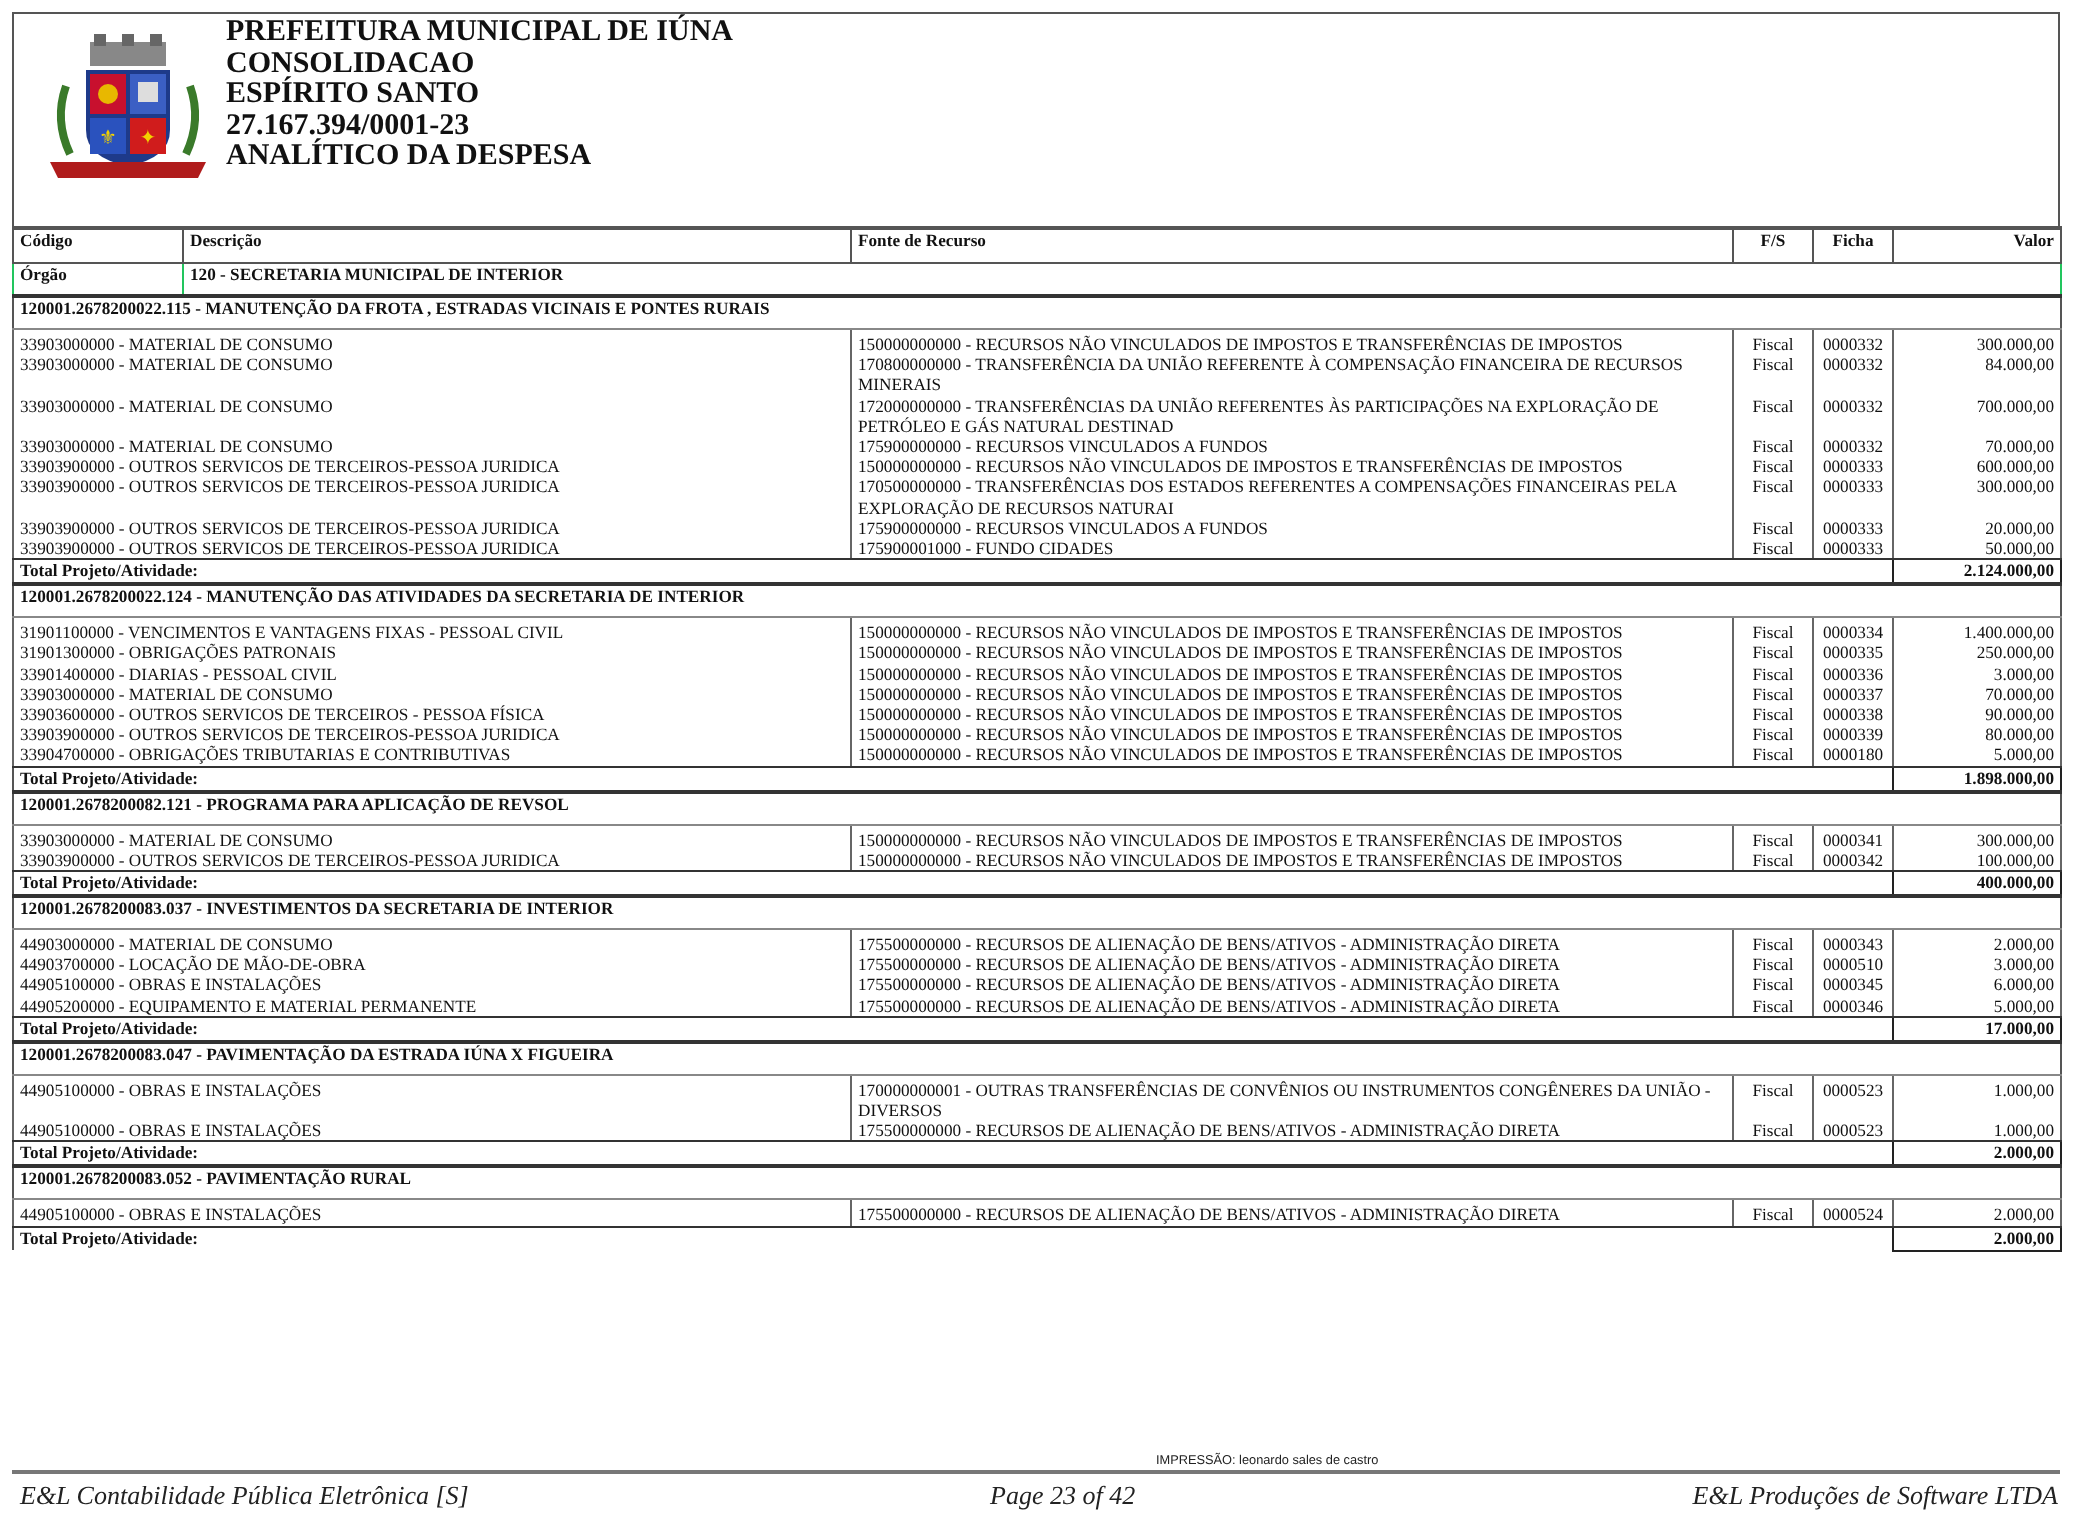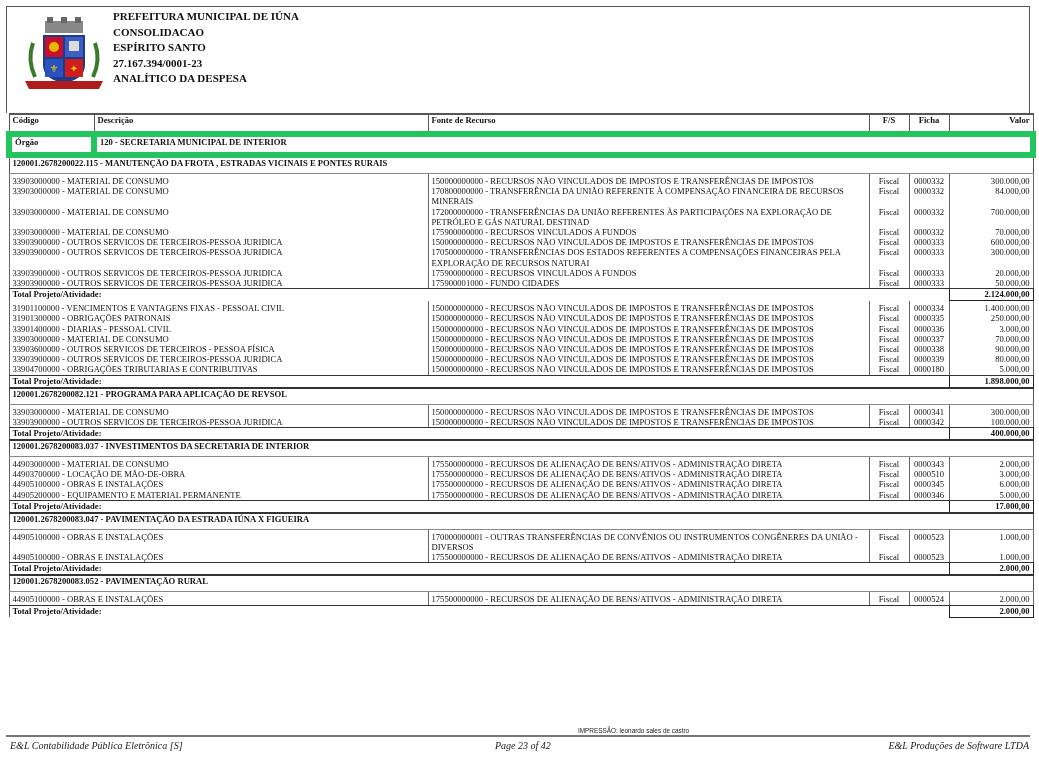--- a/index.html
+++ b/index.html
@@ -1,42 +1,42 @@
 <!DOCTYPE html>
 <html><head>
 <meta charset="utf-8">
 <style>
   html, body { margin: 0; padding: 0; background: #ffffff; }
   body { width: 1039px; height: 769px; position: relative; overflow: hidden;
          font-family: "Liberation Serif", "DejaVu Serif", serif; color: #111; }
   .page { position: absolute; left: 6px; top: 6px; width: 1024px; }
   .header { position: relative; height: 106px; border: 1px solid #555; border-bottom: none; }
   .logo { position: absolute; left: 14px; top: 8px; width: 86px; height: 80px; }
-  .header-text { position: absolute; left: 106px; top: 2px; font-weight: bold; font-size: 11px; line-height: 15.6px; }
+  .header-text { position: absolute; left: 106px; top: 2px; font-weight: bold; font-size: 15px; line-height: 15.6px; }
   .header-text div { white-space: nowrap; }
 
   table.grid { width: 1024px; border-collapse: collapse; table-layout: fixed; font-size: 8.6px; }
   table.grid td { padding: 0 3px; vertical-align: top; line-height: 10.2px; overflow: hidden; }
   .th td { font-weight: bold; border: 1px solid #555; height: 16px; vertical-align: middle; border-top: 2px solid #555; }
-  .info td { font-weight: bold; border: 6px solid #22c55e; height: 15px; vertical-align: middle; }
+  .info td { font-weight: bold; border: 1px solid #22c55e; height: 15px; vertical-align: middle; }
   .proj td { font-weight: bold; border-top: 2px solid #333; border-left: 1px solid #555; border-right: 1px solid #555; border-bottom: 1px solid #888; height: 15px; vertical-align: middle; margin-left: 29px; }
   .row td { border-left: 1px solid #666; border-right: 1px solid #666; }
   .row td.fs, .row td.ficha { text-align: center; }
   .row td.val { text-align: right; }
   .row.first td { padding-top: 2px; }
   .row.last td { border-bottom: 1px solid #333; }
   .total td { font-weight: bold; height: 11px; border-left: 1px solid #555; }
   .total td.tv { text-align: right; border: 1px solid #222; border-top: 1px solid #222; }
   .total td.tl { border-right: none; }
   .right { text-align: right; }
   .center { text-align: center; }
 
   .footer-line { position: absolute; left: 6px; top: 735px; width: 1024px; border-top: 2px solid #777; }
   .impressao { position: absolute; left: 578px; top: 727px; font-family: "Liberation Sans", sans-serif; font-size: 6.4px; color: #222; }
-  .footer { position: absolute; top: 740px; font-style: italic; font-size: 10px; color: #222; }
+  .footer { position: absolute; top: 740px; font-style: italic; font-size: 13px; color: #222; }
   .footer.left { left: 10px; }
   .footer.mid { left: 495px; }
   .footer.right { right: 10px; }
 </style>
 </head>
 <body>
 
 <div class="page">
   <div class="header">
     <svg class="logo" viewBox="0 0 86 80">
@@ -148,20 +148,23 @@
           <td colspan="2">33903900000 - OUTROS SERVICOS DE TERCEIROS-PESSOA JURIDICA</td>
           <td>175900001000 - FUNDO CIDADES</td>
           <td class="fs">Fiscal</td>
           <td class="ficha">0000333</td>
           <td class="val">50.000,00</td>
         </tr>
         <tr class="total">
           <td colspan="5" class="tl">Total Projeto/Atividade:</td>
           <td class="tv">2.124.000,00</td>
         </tr>
+        <tr class="proj">
+          <td colspan="6">120001.2678200022.124 - MANUTENÇÃO DAS ATIVIDADES DA SECRETARIA DE INTERIOR</td>
+        </tr>
         <tr class="row first">
           <td colspan="2">31901100000 - VENCIMENTOS E VANTAGENS FIXAS - PESSOAL CIVIL</td>
           <td>150000000000 - RECURSOS NÃO VINCULADOS DE IMPOSTOS E TRANSFERÊNCIAS DE IMPOSTOS</td>
           <td class="fs">Fiscal</td>
           <td class="ficha">0000334</td>
           <td class="val">1.400.000,00</td>
         </tr>
         <tr class="row">
           <td colspan="2">31901300000 - OBRIGAÇÕES PATRONAIS</td>
           <td>150000000000 - RECURSOS NÃO VINCULADOS DE IMPOSTOS E TRANSFERÊNCIAS DE IMPOSTOS</td>

